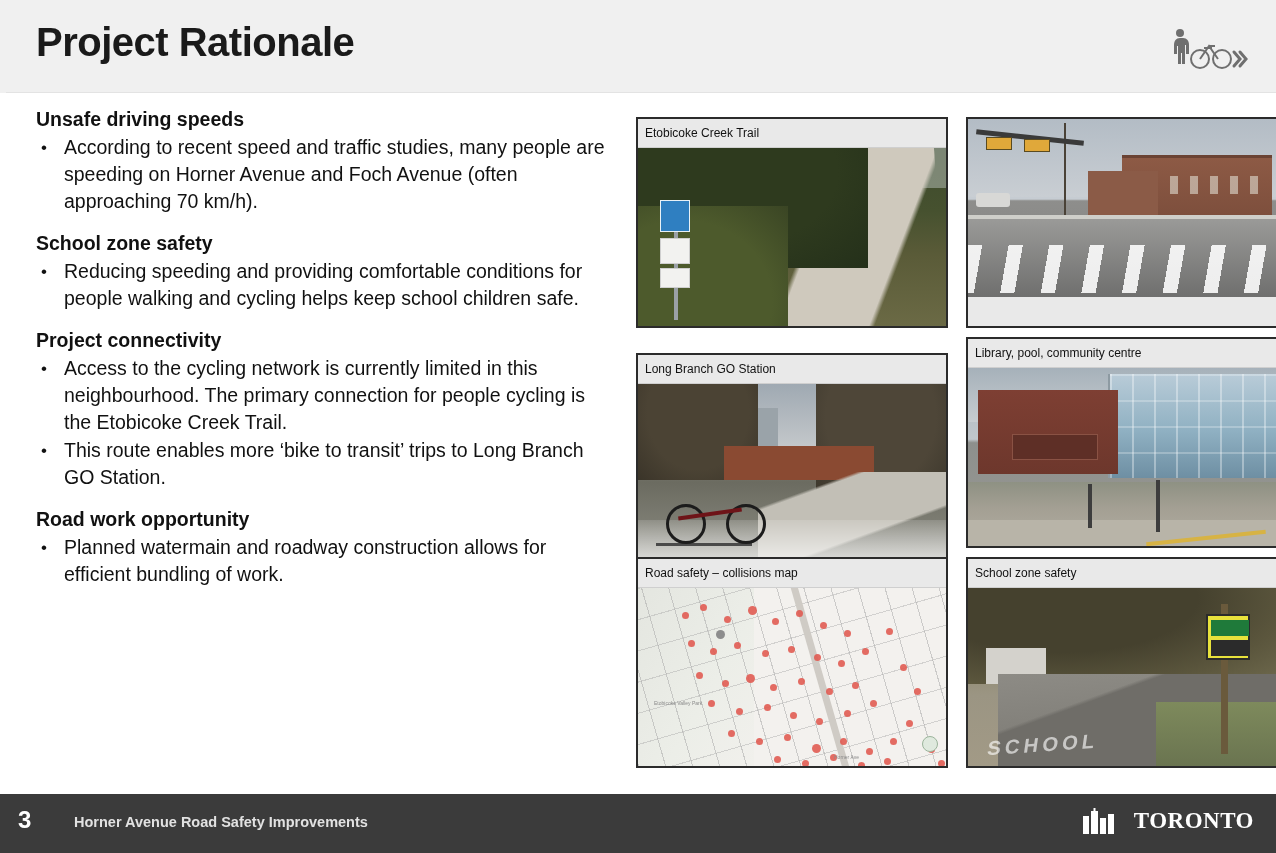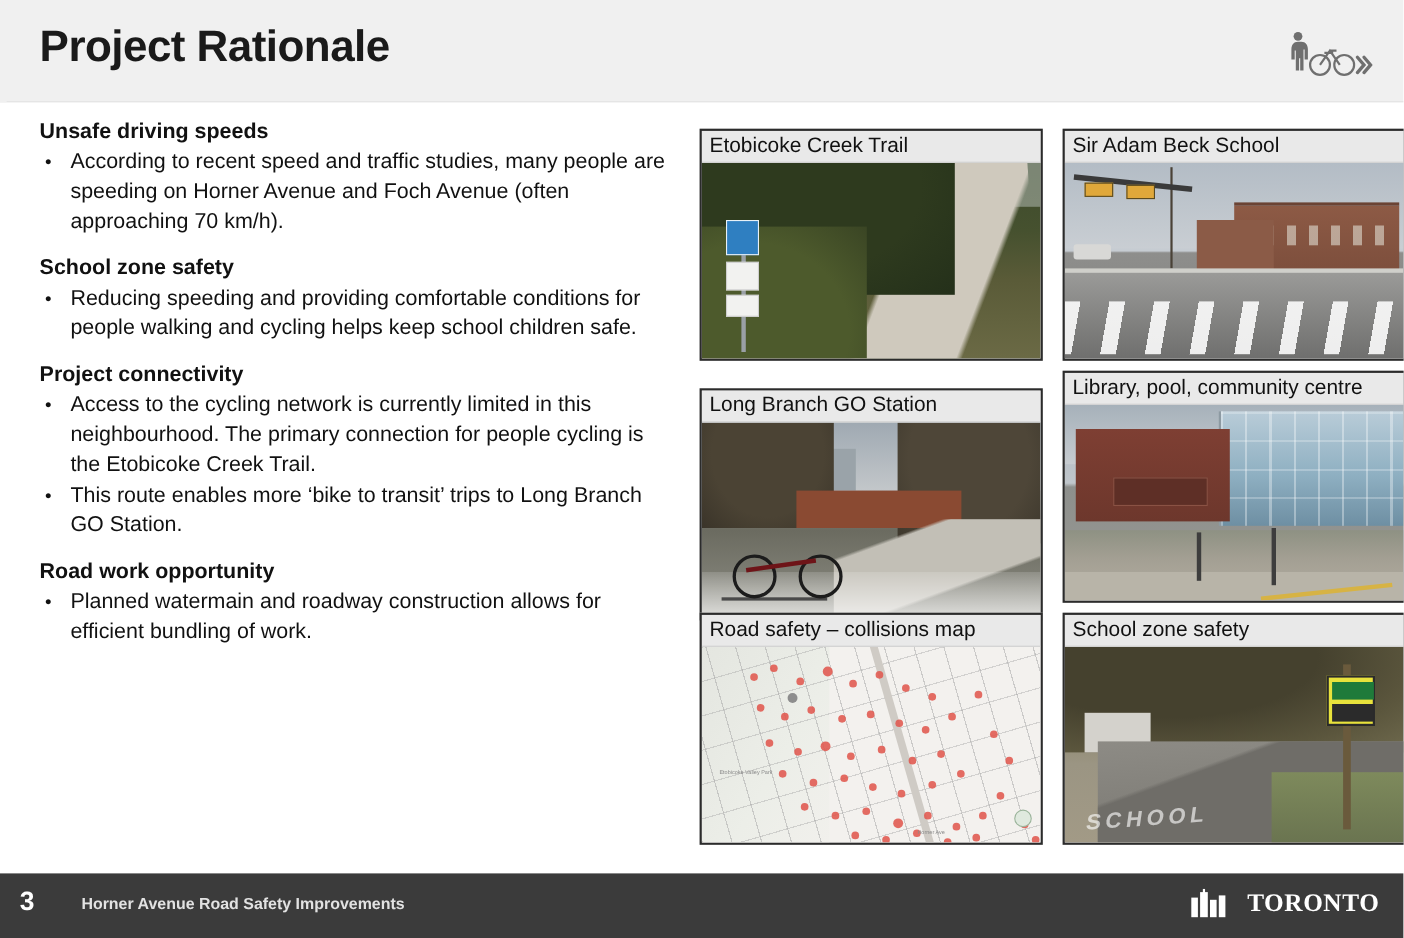--- a/index.html
+++ b/index.html
@@ -69,21 +69,21 @@
   .card.c2 { left: 0px;   top: 236px; }
   .card.c3 { left: 330px; top: 220px; }
   .card.c4 { left: 0px;   top: 440px; }
   .card.c5 { left: 330px; top: 440px; }
 
   .card-caption {
     position: relative; z-index: 3;
     height: 29px; line-height: 28px;
     background: #e9e9e9;
     padding-left: 7px;
-    font-size: 19px; color: #111;
+    font-size: 12px; color: #111;
     white-space: nowrap; overflow: hidden;
     border-bottom: 1px solid #cfcfcf;
   }
   .photo {
     position: relative;
     height: 178px; width: 100%;
     overflow: hidden;
   }
 
   
@@ -366,21 +366,20 @@
         <div class="bush"></div>
         <div class="grass-l"></div>
         <div class="sign-post"></div>
         <div class="sign-a"></div>
         <div class="sign-b"></div>
         <div class="sign-c"></div>
       </div>
     </div>
 
     <div class="card c1">
-      <div class="card-caption">Sir Adam Beck School</div>
       <div class="photo p-school">
         <div class="sky2"></div>
         <div class="bld"></div>
         <div class="bld2"></div>
         <div class="tree"></div>
         <div class="curb"></div>
         <div class="road"></div>
         <div class="crosswalk"></div>
         <div class="signal-arm"></div>
         <div class="signal-box"></div>

